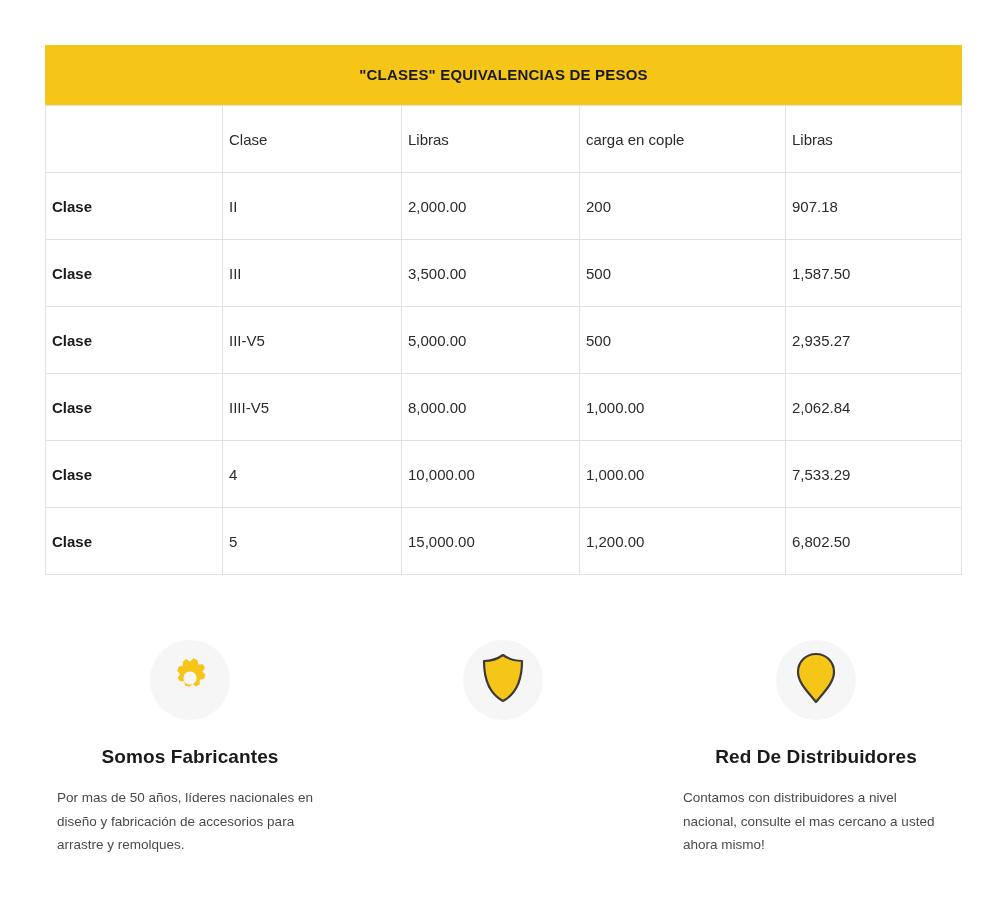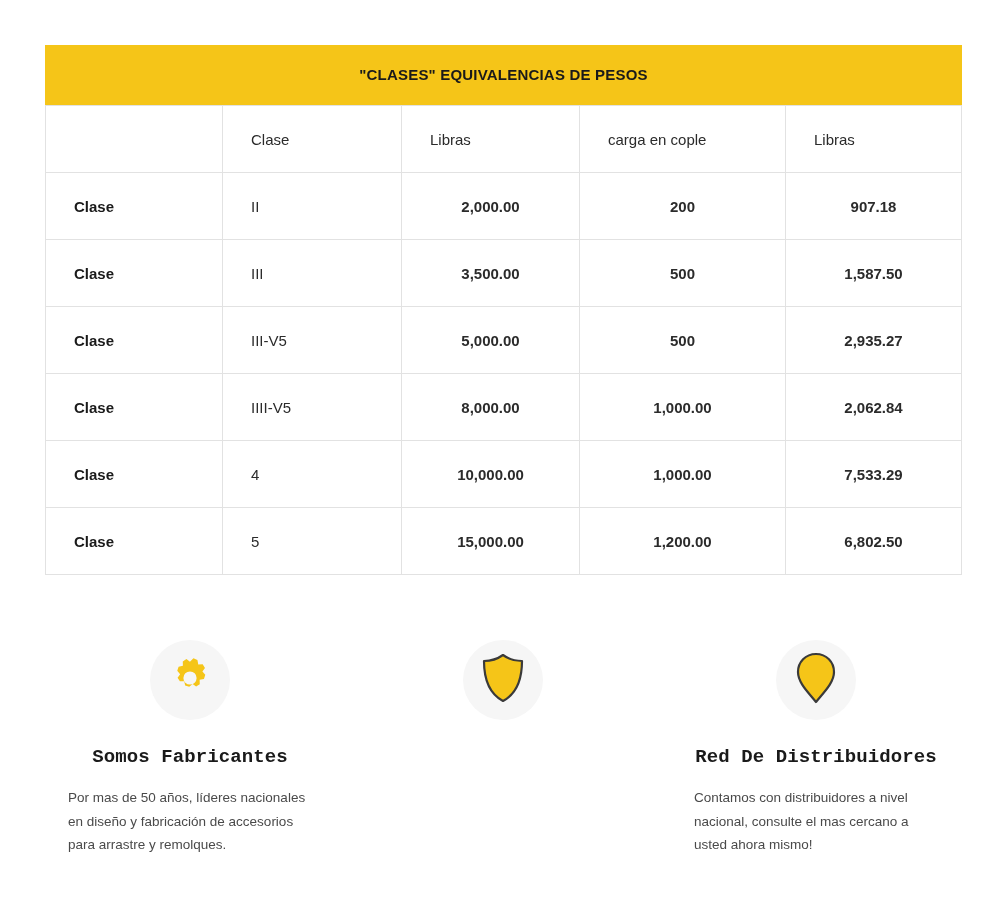--- a/index.html
+++ b/index.html
@@ -37,38 +37,37 @@
     font-weight: bold;
     letter-spacing: 0.2px;
     height: 60px;
     line-height: 60px;
     text-align: center;
   }
   table.equiv th,
   table.equiv td {
     border: 1px solid #e2e2e2;
     height: 67px;
-    padding: 0 28px;
+    padding: 0 6px;
     font-size: 15px;
     color: #2b2b2b;
     vertical-align: middle;
   }
   table.equiv thead th {
     font-weight: normal;
     text-align: left;
     color: #2b2b2b;
     font-size: 15px;
   }
   table.equiv tbody td.rowlabel {
     font-weight: bold;
     color: #1a1a1a;
   }
   table.equiv tbody td.num {
-    text-align: center;
-    font-weight: bold;
+    text-align: left;
   }
   col.c0 { width: 177px; }
   col.c1 { width: 179px; }
   col.c2 { width: 178px; }
   col.c3 { width: 206px; }
   col.c4 { width: 176px; }
 
   
   .features {
     position: absolute;
@@ -91,24 +90,23 @@
     display: flex;
     align-items: center;
     justify-content: center;
   }
   .feature h3 {
     margin: 0 0 18px 0;
     font-size: 19px;
     font-weight: bold;
     color: #1a1a1a;
     letter-spacing: 0.1px;
-    font-family: Liberation Mono, monospace;
   }
   .feature p {
-    margin: 11px;
+    margin: 0;
     font-size: 13.5px;
     line-height: 1.75;
     color: #4a4a4a;
     text-align: left;
   }
   .feature .body-wrap { padding: 0 12px; }
 </style>
 </head>
 <body>
 

